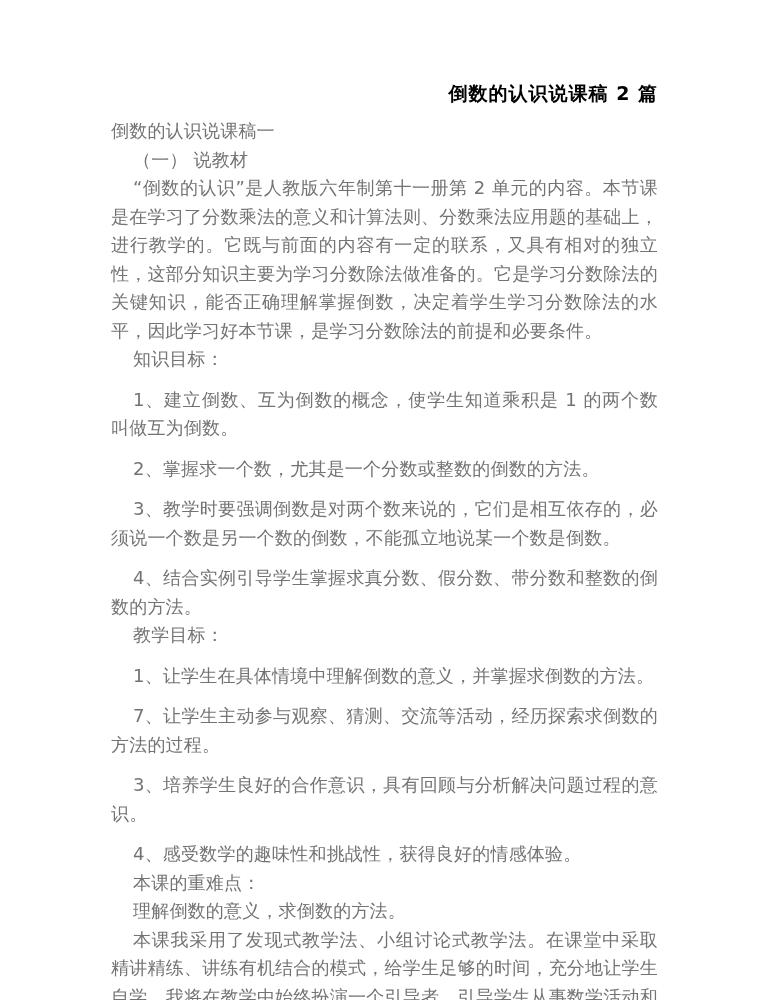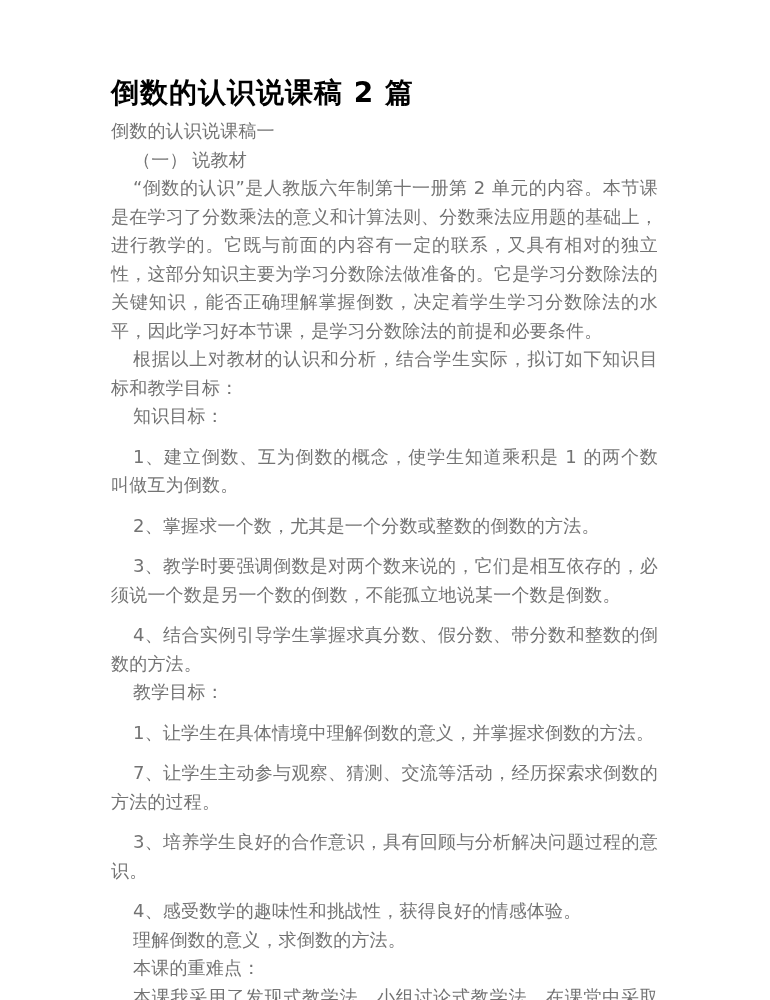--- a/index.html
+++ b/index.html
@@ -13,56 +13,55 @@
   .page {
     box-sizing: border-box;
     width: 770px;
     height: 1000px;
     padding: 78px 112px 0 111px;
     background: #ffffff;
     color: #000000;
   }
   .doc-title {
     margin: 0 0 9px 0;
-    font-size: 28px;
+    font-size: 19px;
     line-height: 30px;
     font-weight: bold;
-    text-align: left;
+    text-align: right;
     color: #000000;
     letter-spacing: 1px;
   }
   p {
     margin: 0;
     font-size: 18px;
     line-height: 28.5px;
     letter-spacing: 0.2px;
     color: #737373;
   }
   .p-flush { text-indent: 0; }
-  .p-ind   { text-indent: 22px; font-family: Liberation Serif, serif; }
+  .p-ind   { text-indent: 22px; }
   .p-body  { text-indent: 22px; text-align: justify; }
   .gap     { margin-top: 12px; }
   .gap-lg  { }
 </style>
 </head>
 <body>
 
 <div class="page">
   <h1 class="doc-title">倒数的认识说课稿 2 篇</h1>
 
   <p class="p-flush">倒数的认识说课稿一</p>
   <p class="p-ind">（一） 说教材</p>
   <p class="p-body gap-lg">“倒数的认识”是人教版六年制第十一册第 2 单元的内容。本节课是在学习了分数乘法的意义和计算法则、分数乘法应用题的基础上，进行教学的。它既与前面的内容有一定的联系，又具有相对的独立性，这部分知识主要为学习分数除法做准备的。它是学习分数除法的关键知识，能否正确理解掌握倒数，决定着学生学习分数除法的水平，因此学习好本节课，是学习分数除法的前提和必要条件。</p>
-  <p class="p-body">根据以上对教材的认识和分析，结合学生实际，拟订如下知识目标和教学目标：</p>
   <p class="p-ind">知识目标：</p>
   <p class="p-body gap">1、建立倒数、互为倒数的概念，使学生知道乘积是 1 的两个数叫做互为倒数。</p>
   <p class="p-body gap">2、掌握求一个数，尤其是一个分数或整数的倒数的方法。</p>
   <p class="p-body gap">3、教学时要强调倒数是对两个数来说的，它们是相互依存的，必须说一个数是另一个数的倒数，不能孤立地说某一个数是倒数。</p>
   <p class="p-body gap">4、结合实例引导学生掌握求真分数、假分数、带分数和整数的倒数的方法。</p>
   <p class="p-ind">教学目标：</p>
   <p class="p-body gap">1、让学生在具体情境中理解倒数的意义，并掌握求倒数的方法。</p>
   <p class="p-body gap">7、让学生主动参与观察、猜测、交流等活动，经历探索求倒数的方法的过程。</p>
   <p class="p-body gap">3、培养学生良好的合作意识，具有回顾与分析解决问题过程的意识。</p>
   <p class="p-body gap">4、感受数学的趣味性和挑战性，获得良好的情感体验。</p>
+  <p class="p-ind">本课的重难点：</p>
   <p class="p-ind">理解倒数的意义，求倒数的方法。</p>
-  <p class="p-ind">本课的重难点：</p>
   <p class="p-body">本课我采用了发现式教学法、小组讨论式教学法。在课堂中采取精讲精练、讲练有机结合的模式，给学生足够的时间，充分地让学生自学。我将在教学中始终扮演一个引导者，引导学生从事数学活动和交流，引导学生去发现问题，讨论问题，解决问题，引导学</p>
 </div>
 
 </body></html>

